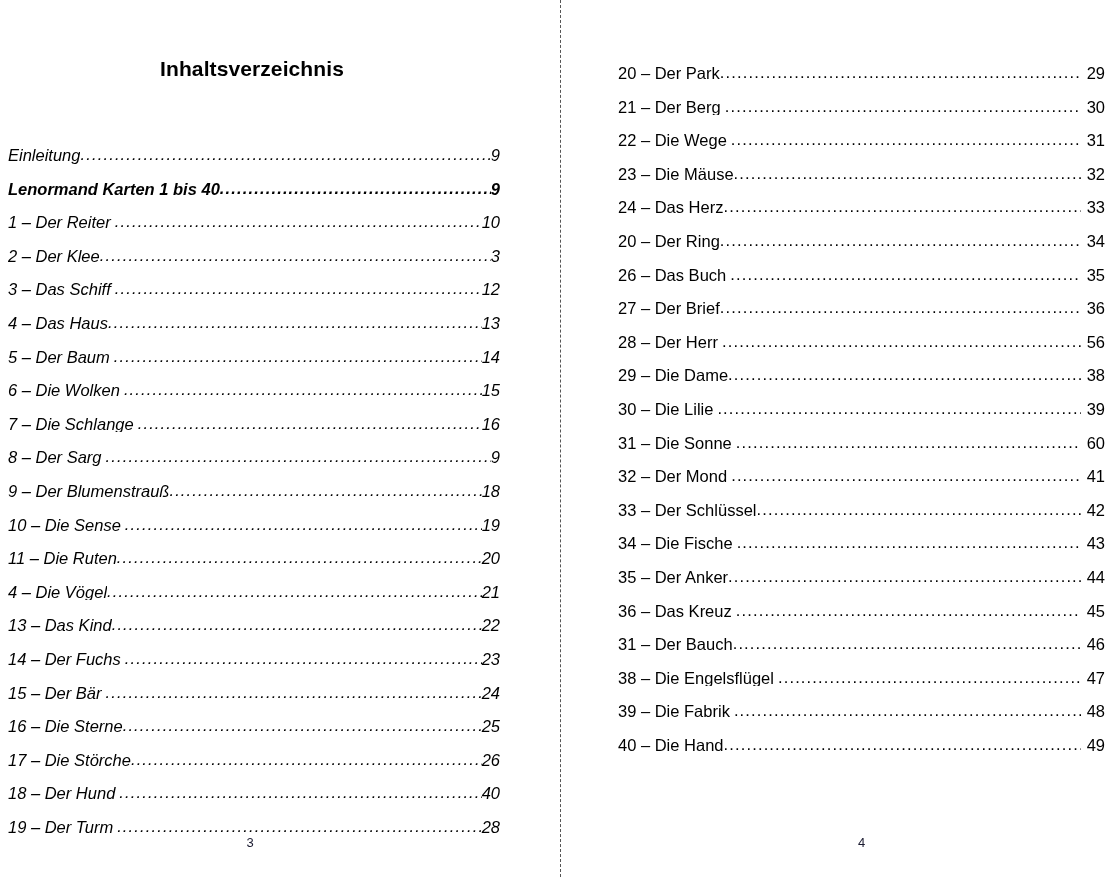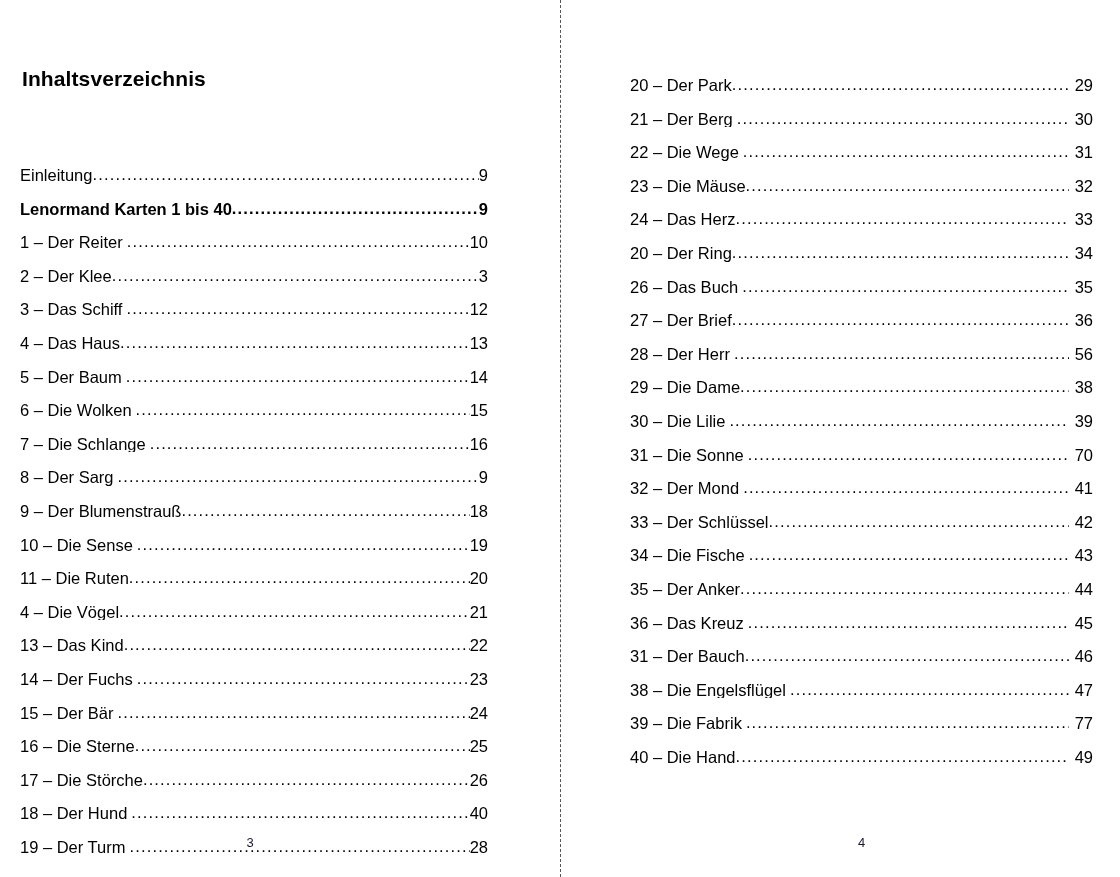--- a/index.html
+++ b/index.html
@@ -36,38 +36,39 @@
     top: 0;
     left: 560px;
     width: 0;
     height: 877px;
     border-left: 1px dashed #555555;
     z-index: 5;
   }
 
   
   .toc-title {
+    text-align: center;
     font-size: 21px;
     font-weight: bold;
     letter-spacing: 0.1px;
-    margin: 16px;
+    margin: 6px;
     padding-top: 52px;
     line-height: 1;
     transform: translateX(-2px);
   }
 
   
   .toc-list {
     list-style: none;
-    margin: 12px;
+    margin: 0;
     padding: 0;
     font-size: 16.5px;
     line-height: 1;
   }
-  .page-left .toc-list  { padding-top: 45px; }
+  .page-left .toc-list  { padding-top: 45px; font-style: italic; }
   .page-right .toc-list { padding-top: 48px; }
 
   .toc-row {
     display: flex;
     align-items: flex-end;
     width: 100%;
     height: 33.6px;
     white-space: nowrap;
   }
   .toc-row .lbl {
@@ -301,21 +302,21 @@
           <span class="pg">38</span>
         </li>
         <li class="toc-row gap-before-dots">
           <span class="lbl">30 – Die Lilie</span>
           <span class="dots">........................................................................................................................</span>
           <span class="pg">39</span>
         </li>
         <li class="toc-row gap-before-dots">
           <span class="lbl">31 – Die Sonne</span>
           <span class="dots">........................................................................................................................</span>
-          <span class="pg">70</span>
+          <span class="pg">60</span>
         </li>
         <li class="toc-row gap-before-dots">
           <span class="lbl">32 – Der Mond</span>
           <span class="dots">........................................................................................................................</span>
           <span class="pg">41</span>
         </li>
         <li class="toc-row">
           <span class="lbl">33 – Der Schlüssel</span>
           <span class="dots">........................................................................................................................</span>
           <span class="pg">42</span>
@@ -341,21 +342,21 @@
           <span class="pg">46</span>
         </li>
         <li class="toc-row gap-before-dots">
           <span class="lbl">38 – Die Engelsflügel</span>
           <span class="dots">........................................................................................................................</span>
           <span class="pg">47</span>
         </li>
         <li class="toc-row gap-before-dots">
           <span class="lbl">39 – Die Fabrik</span>
           <span class="dots">........................................................................................................................</span>
-          <span class="pg">77</span>
+          <span class="pg">48</span>
         </li>
         <li class="toc-row">
           <span class="lbl">40 – Die Hand</span>
           <span class="dots">........................................................................................................................</span>
           <span class="pg">49</span>
         </li>
       </ul>
 
 
     <div class="folio folio-right">4</div>

